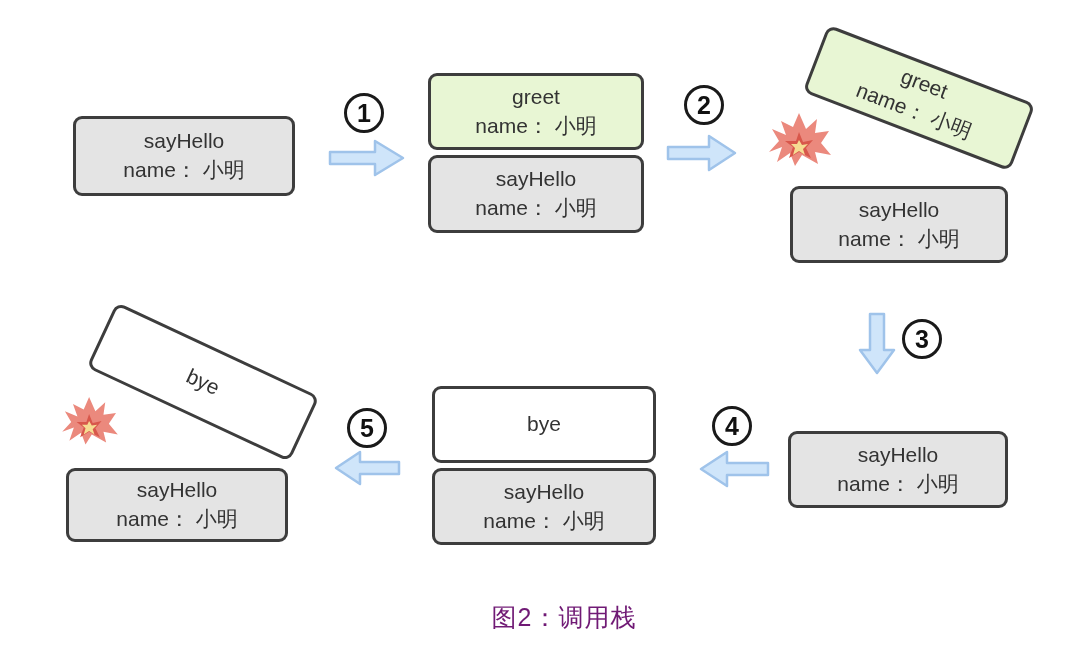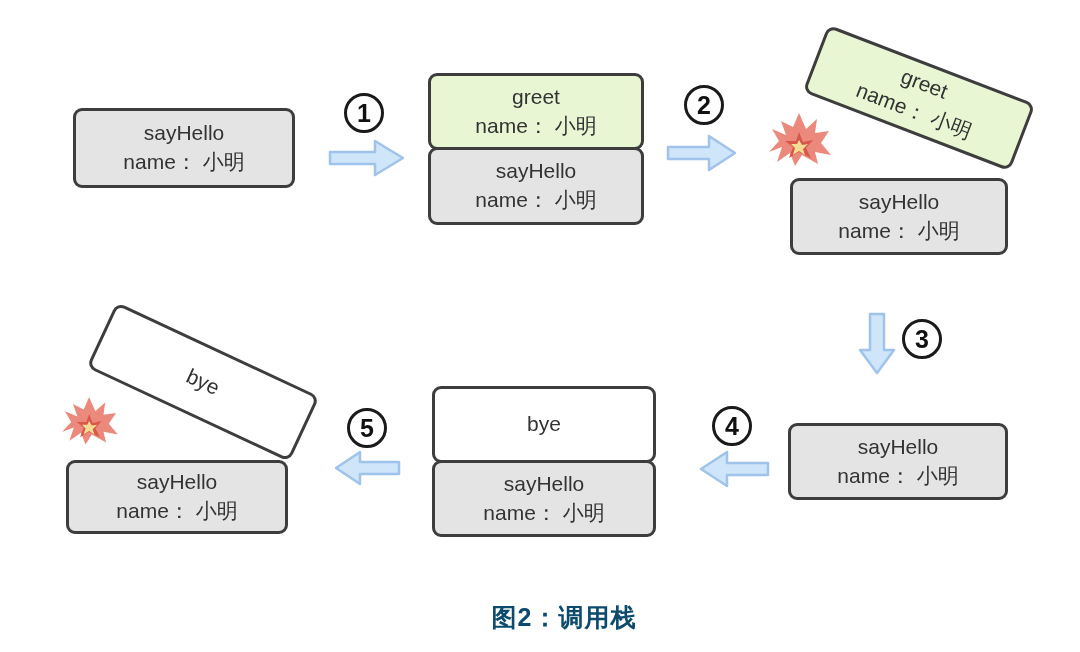--- a/index.html
+++ b/index.html
@@ -6,34 +6,34 @@
   .canvas {
     position:relative; width:1080px; height:652px; background:#ffffff;
     font-family:"Liberation Sans", sans-serif; overflow:hidden;
   }
   .frame {
     position:absolute; box-sizing:border-box;
     border:3px solid #3d3d3d; border-radius:9px;
     display:flex; flex-direction:column; align-items:center; justify-content:center;
     color:#333333; font-size:21px; line-height:1.38; text-align:center;
   }
-  .frame.gray  { background:#e4e4e4; }
+  .frame.gray  { background:#e4e4e4;margin-top:8px; }
   .frame.green { background:#e8f6d4; }
   .frame.white { background:#ffffff; }
   .step {
     position:absolute; box-sizing:border-box;
     width:40px; height:40px; border:3px solid #1a1a1a; border-radius:50%;
     background:#ffffff; color:#111111;
     display:flex; align-items:center; justify-content:center;
     font-size:25px; font-weight:700;
   }
   .icon { position:absolute; }
   .caption {
     position:absolute; left:0; right:0; top:601px;
-    text-align:center; font-size:25px; font-weight:700; color:#0c4a6e;
+    text-align:center; font-size:25px; font-weight:400; color:#701a75;
     letter-spacing:1px;
     margin-left:48px;
   }
 </style>
 </head>
 <body>
 
 <div class="canvas">
 
   <div class="frame gray" style="left:73px; top:108px; width:222px; height:80px;">

